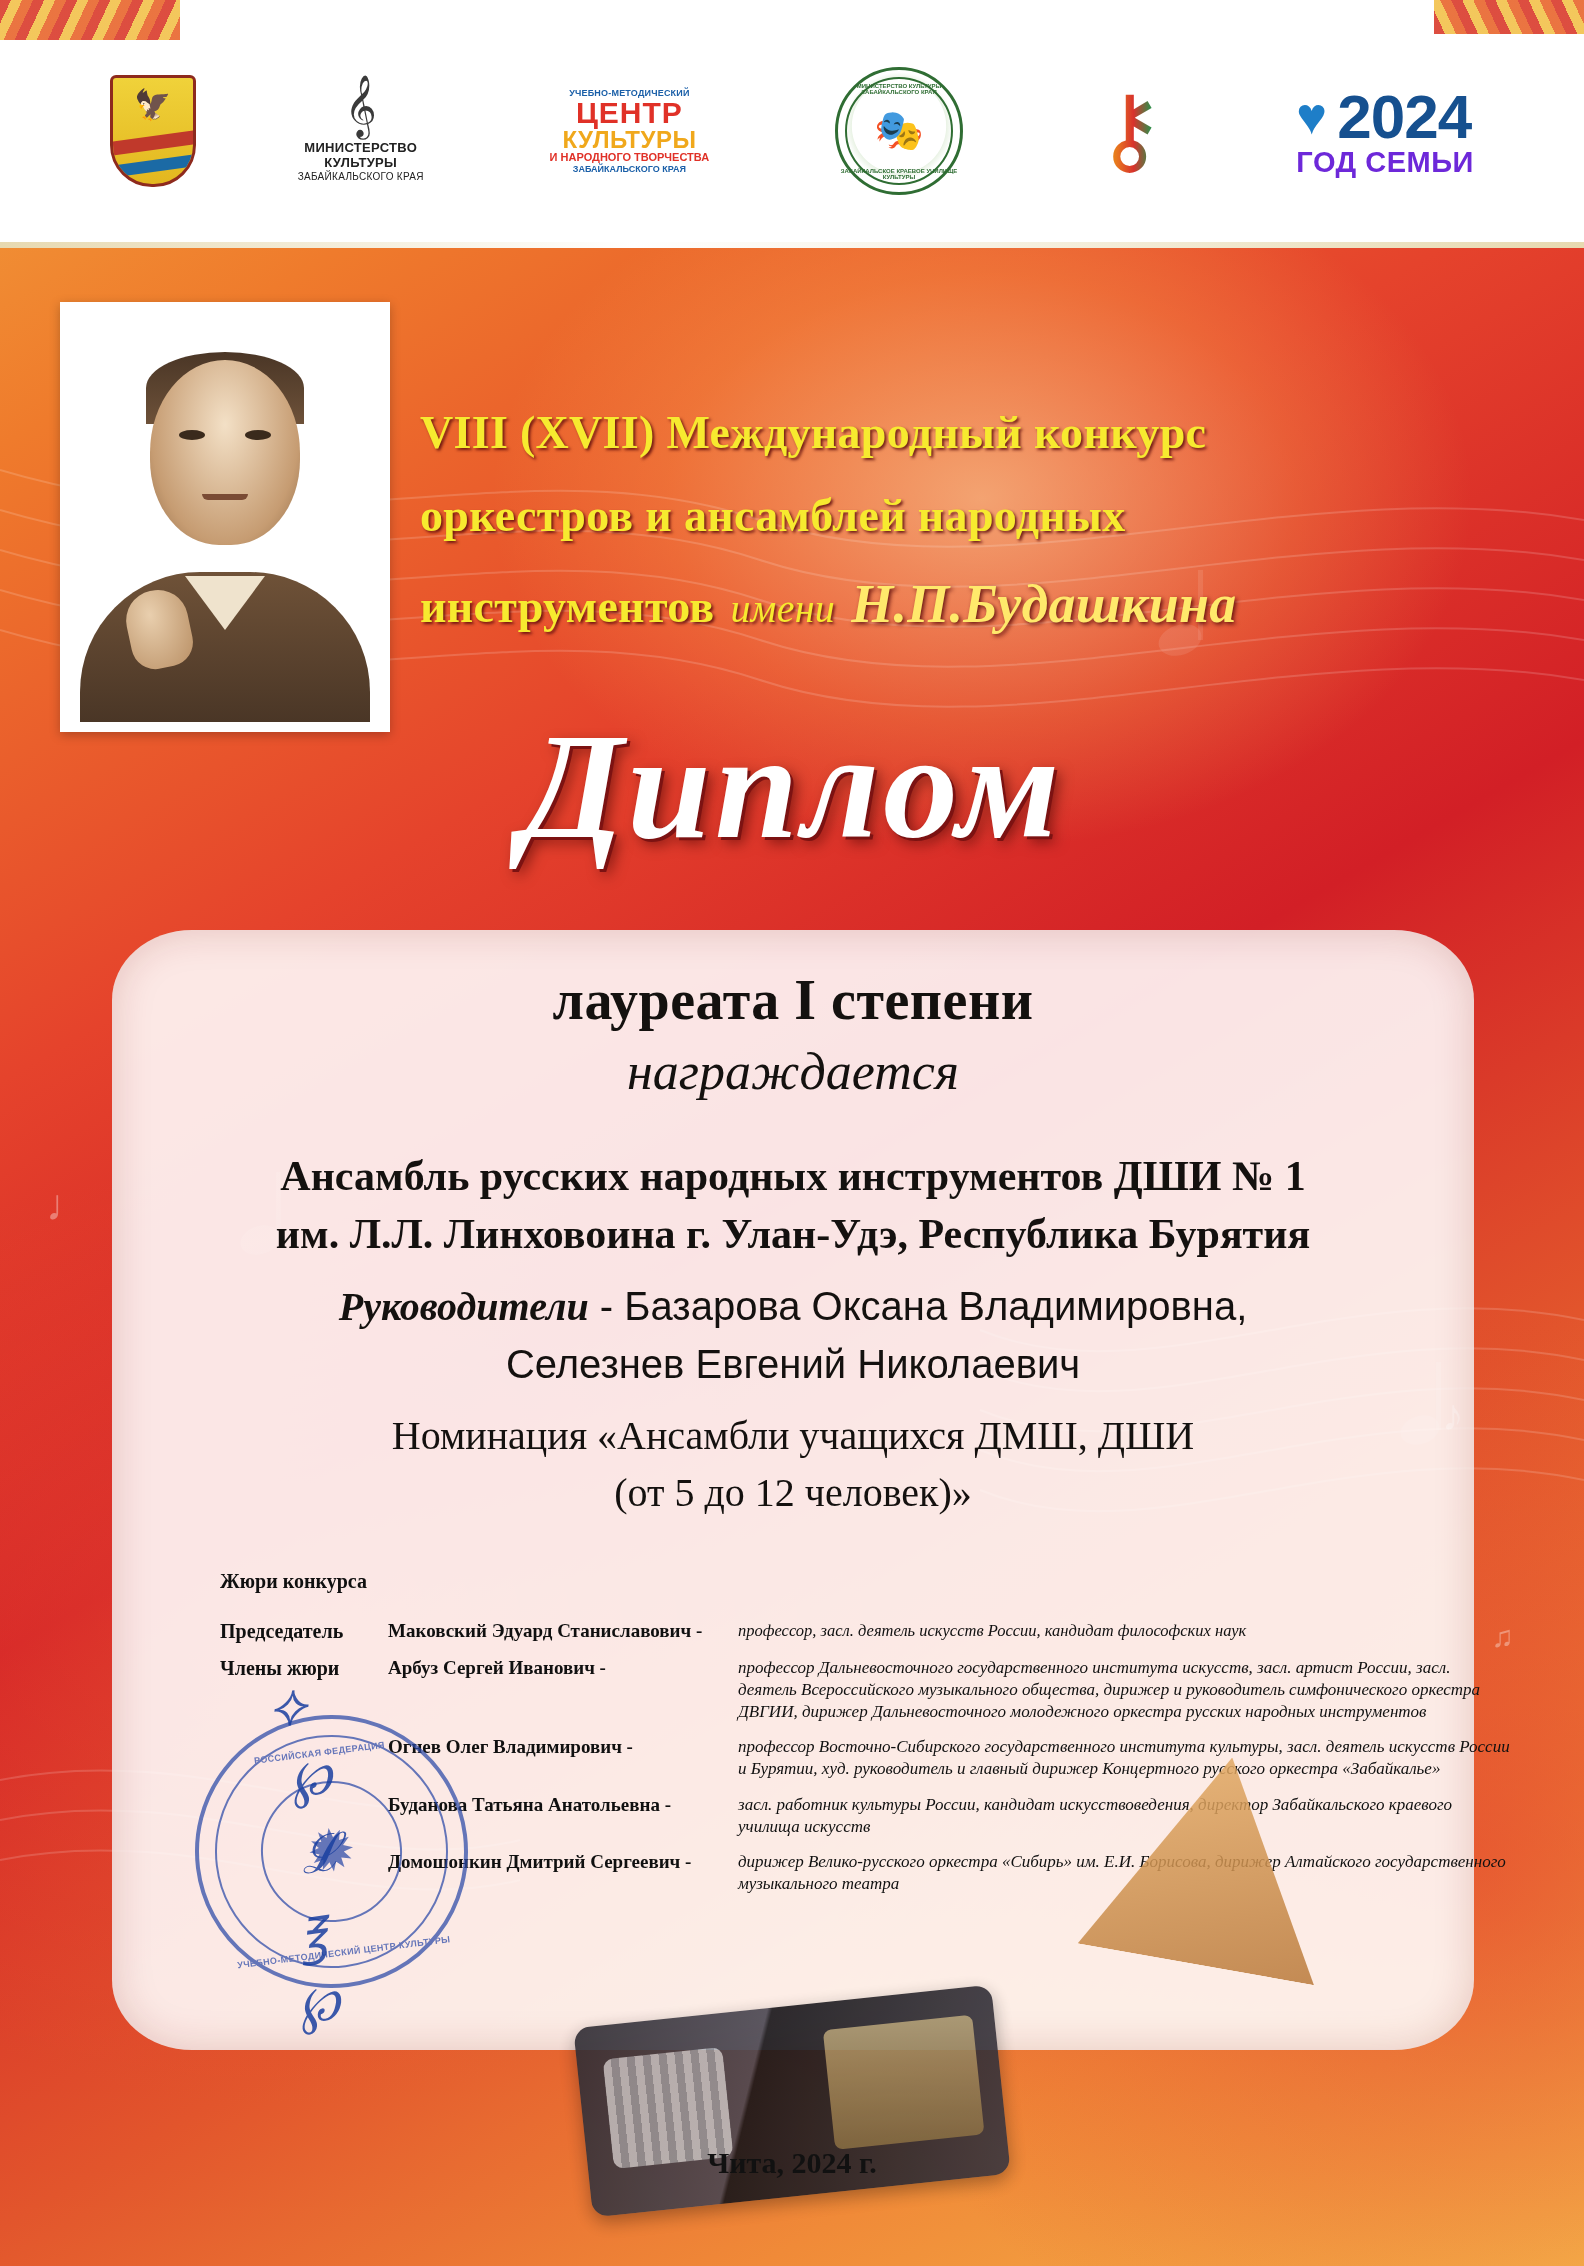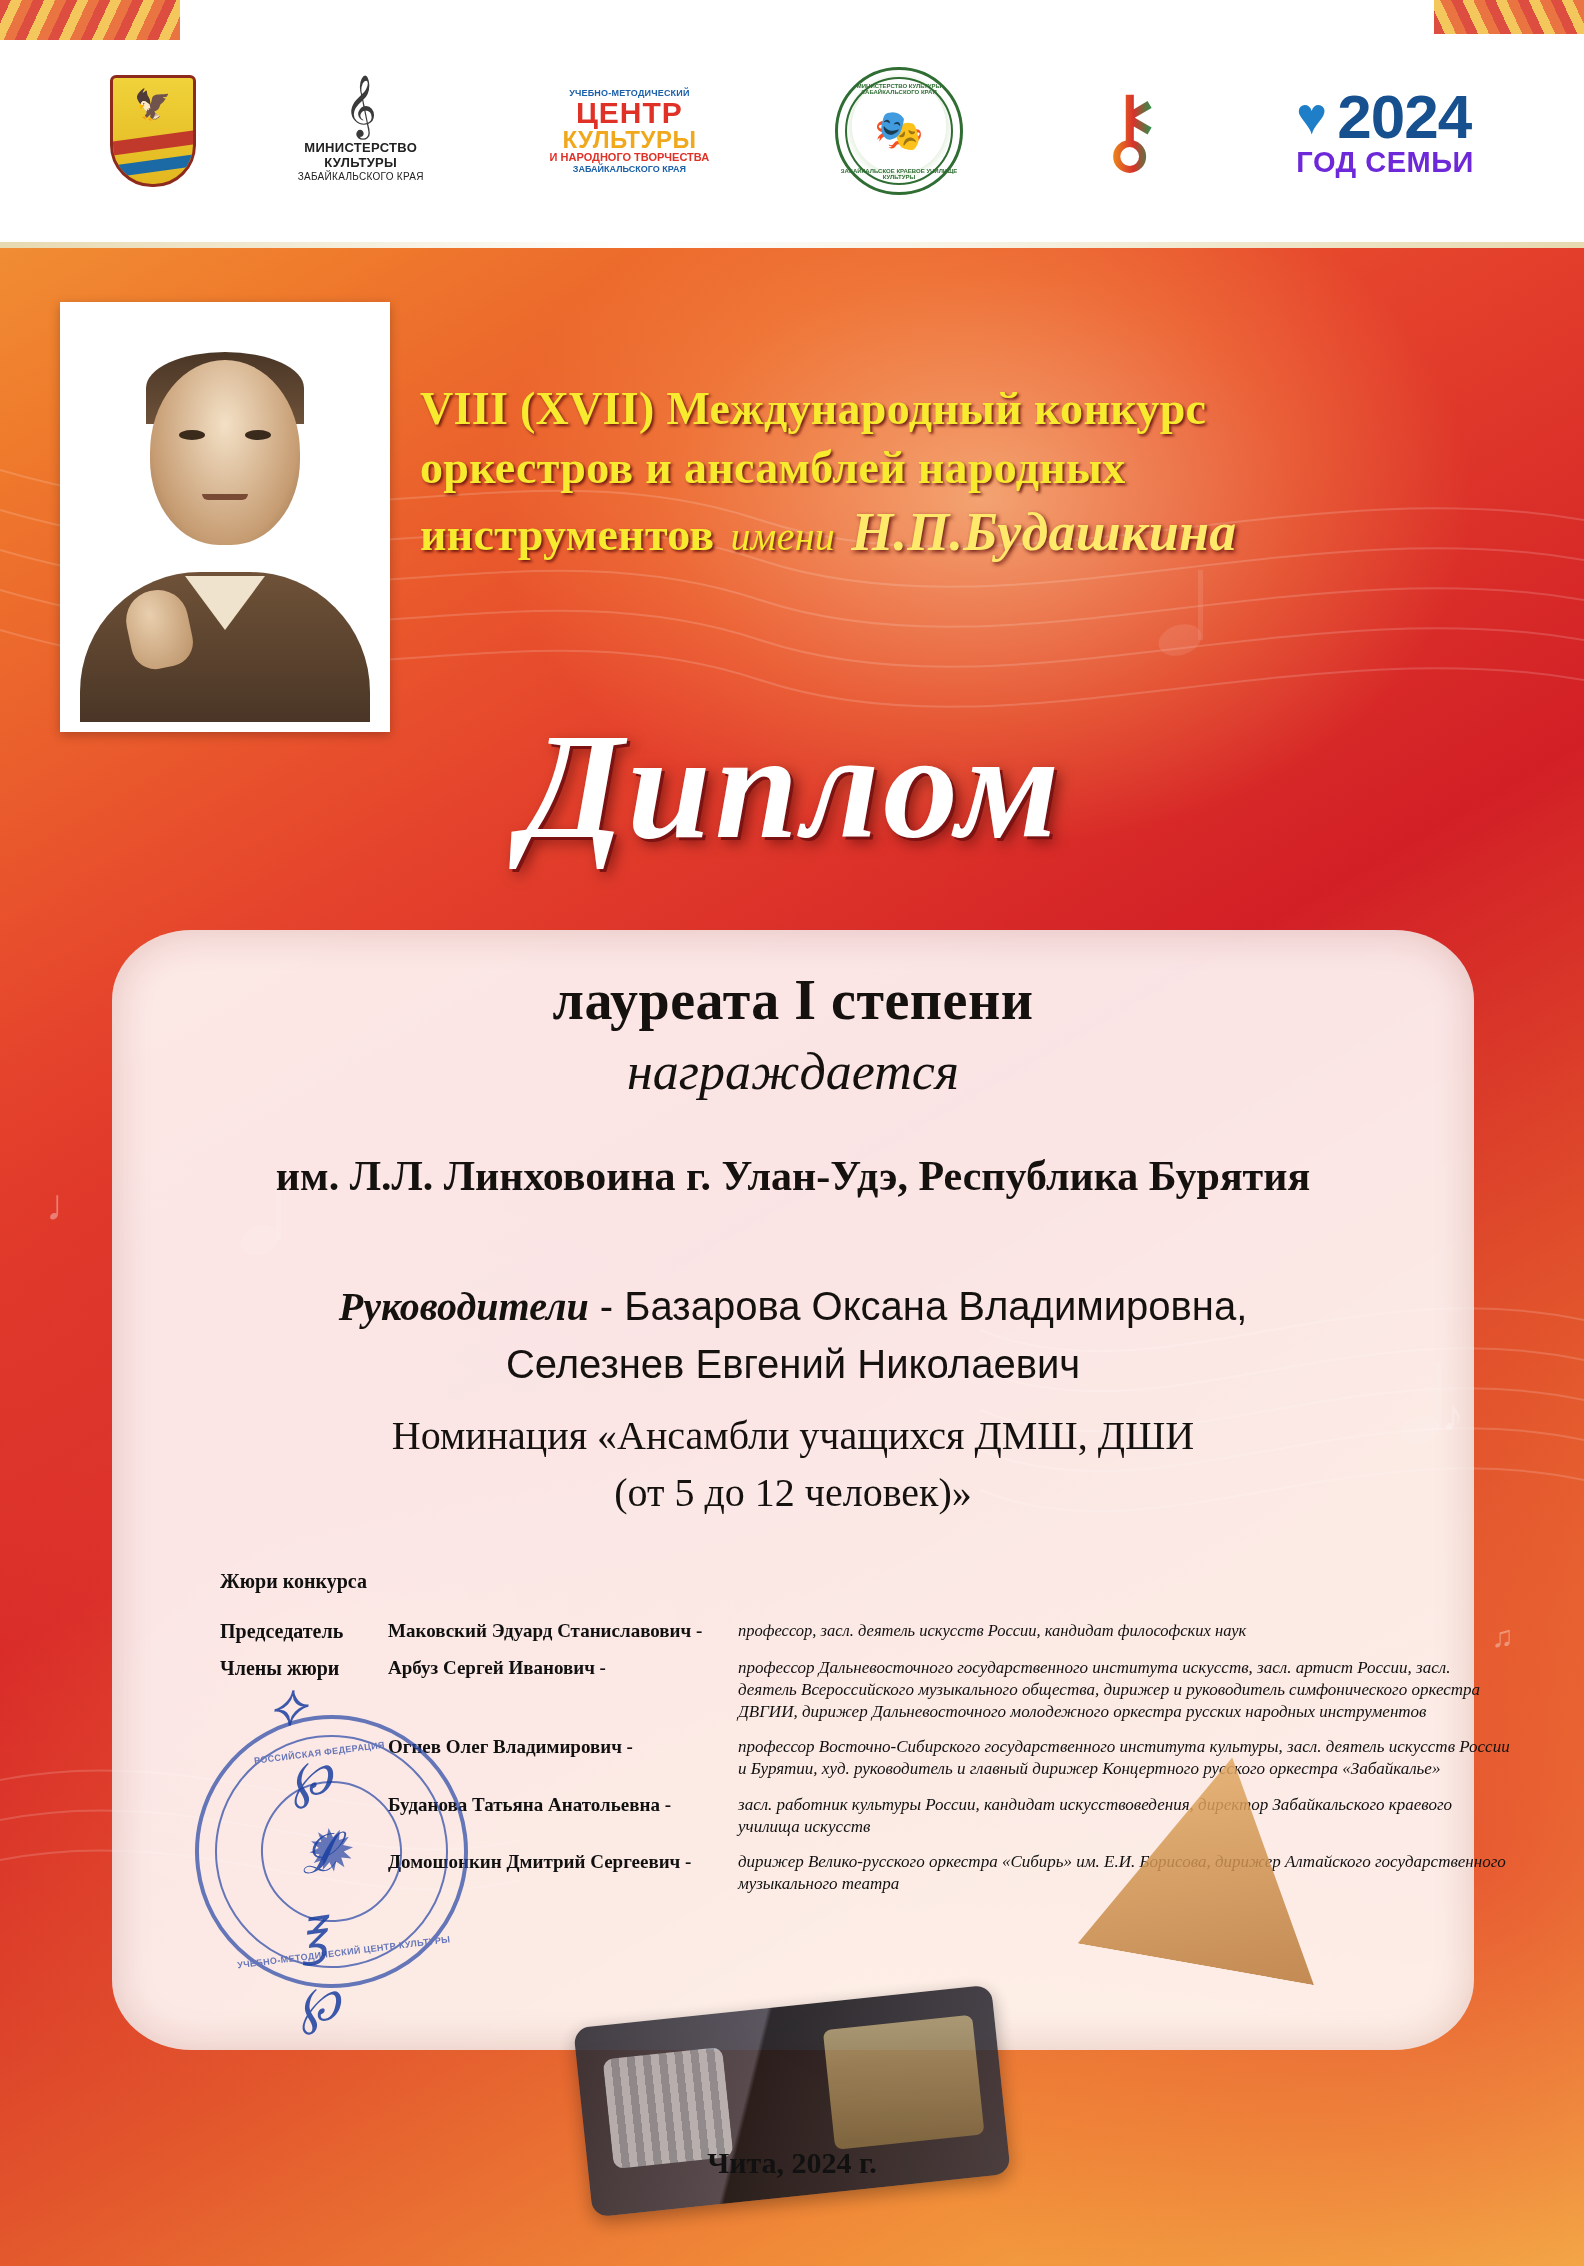--- a/index.html
+++ b/index.html
@@ -354,20 +354,21 @@
     width: 1110px;
     color: #f7ea2f;
     text-shadow: 2px 2px 3px rgba(90,10,10,.85);
   }
   .title-line {
     font-family: "Liberation Serif", serif;
     font-weight: bold;
     font-size: 46px;
     line-height: 1.28;
     letter-spacing: .3px;
+    margin-top: 24px;
   }
   .title-line-3 {
     display: flex;
     align-items: baseline;
     gap: 16px;
     flex-wrap: wrap;
   }
   .imeni {
     font-style: italic;
     font-weight: normal;
@@ -748,20 +749,21 @@
   <div class="note-deco nd1">♪</div>
   <div class="note-deco nd2">♫</div>
   <div class="note-deco nd3">♩</div>
 
   <div class="card">
 
     <div class="award-degree">лауреата I степени</div>
     <div class="award-verb">награждается</div>
 
     <div class="recipient">
+      <div>Ансамбль русских народных инструментов ДШИ № 1</div>
       <div>им. Л.Л. Линховоина г. Улан-Удэ, Республика Бурятия</div>
     </div>
 
     <div class="leaders">
       <div>
         <span class="lead-label">Руководители</span>
         <span>-</span>
         <span>Базарова Оксана Владимировна,</span>
       </div>
       <div>Селезнев Евгений Николаевич</div>

